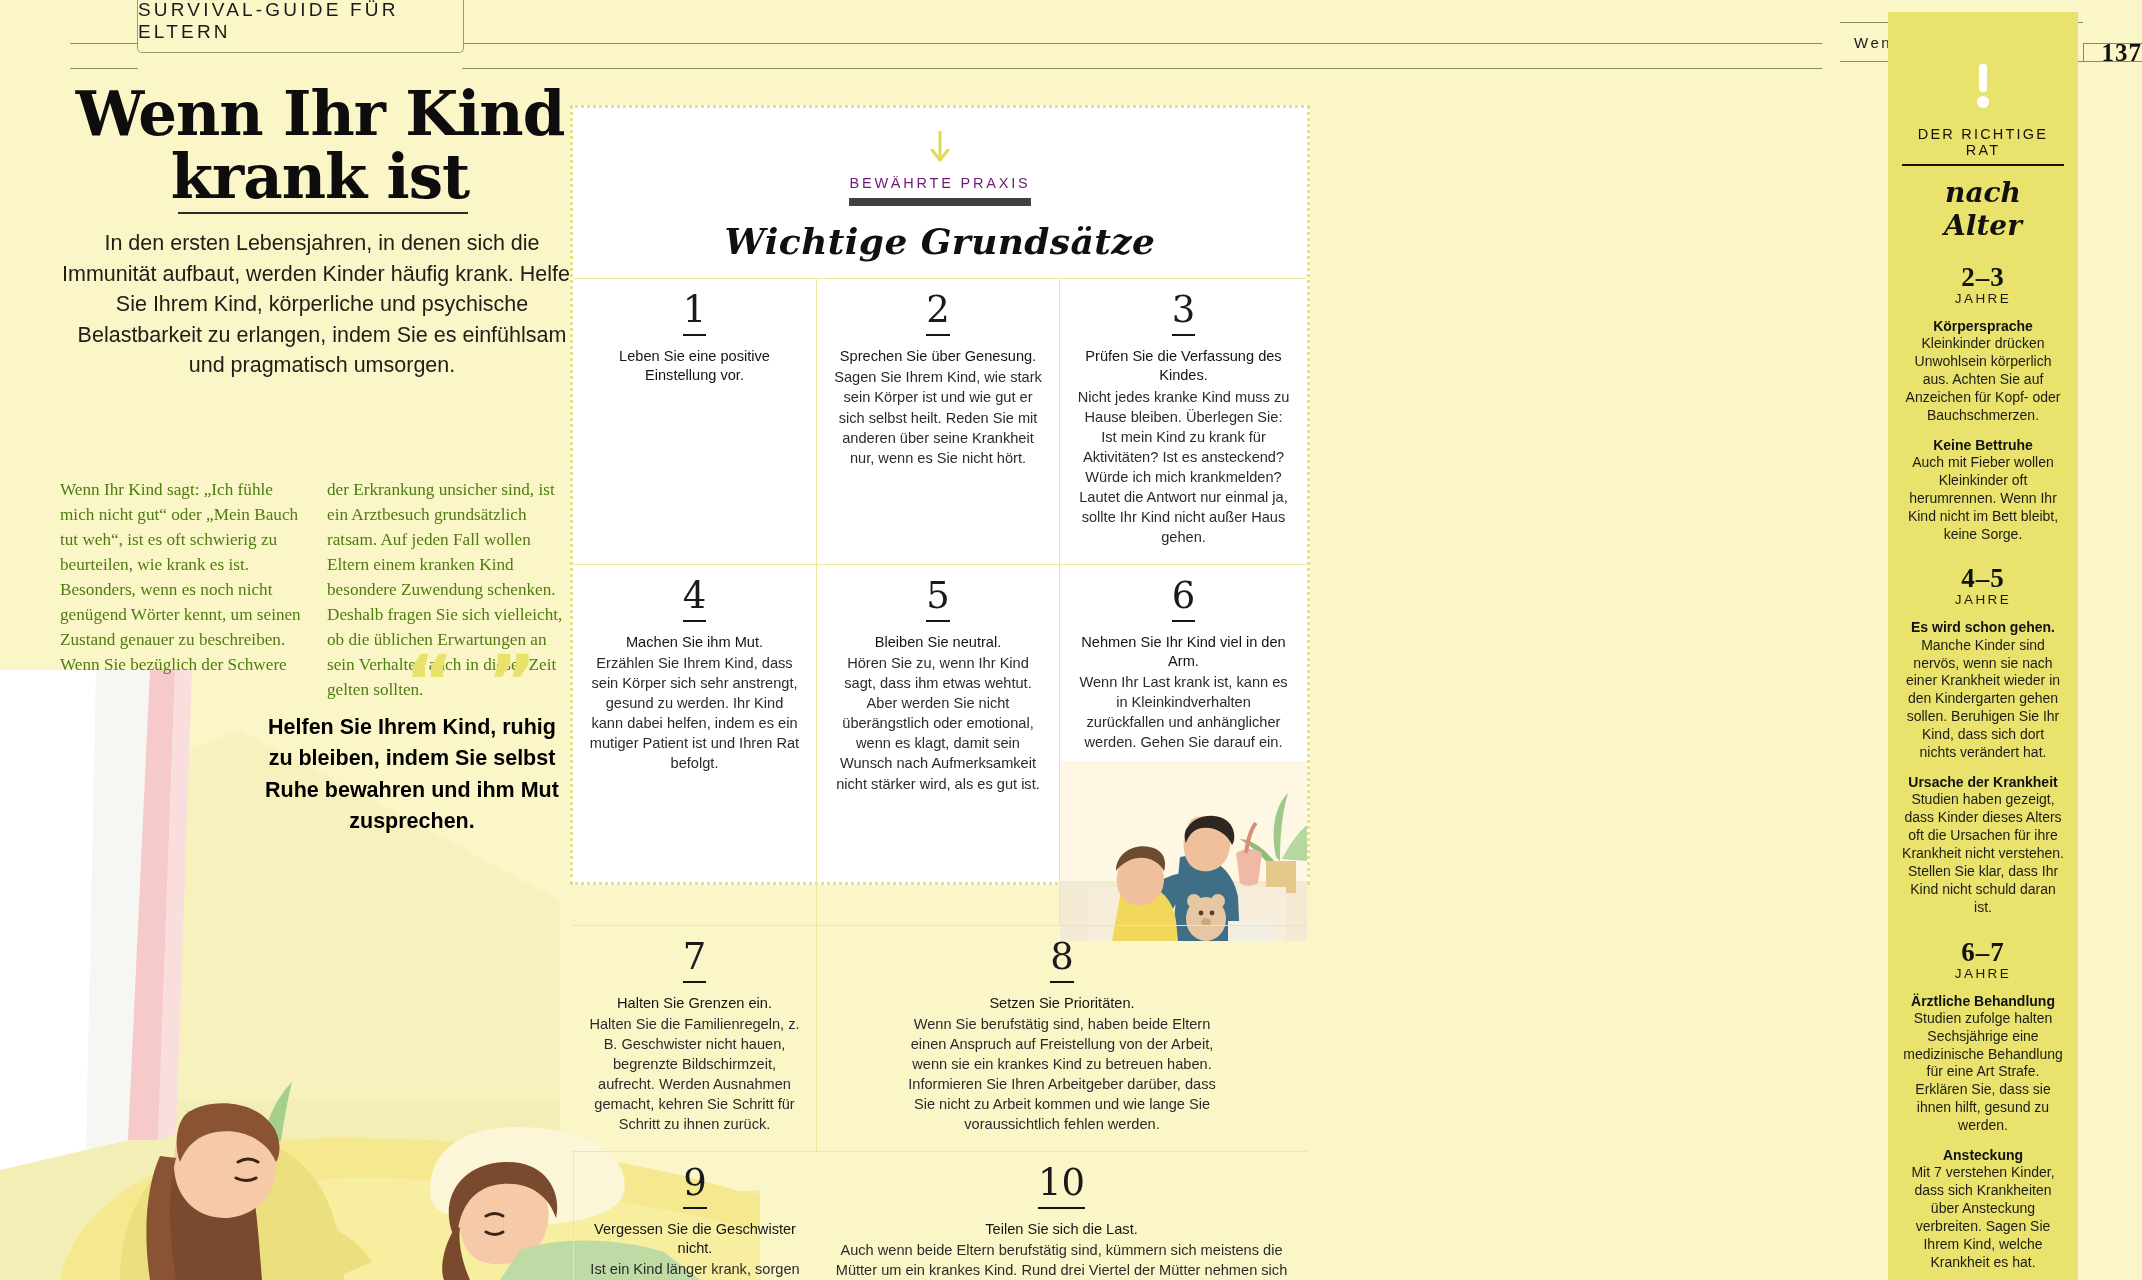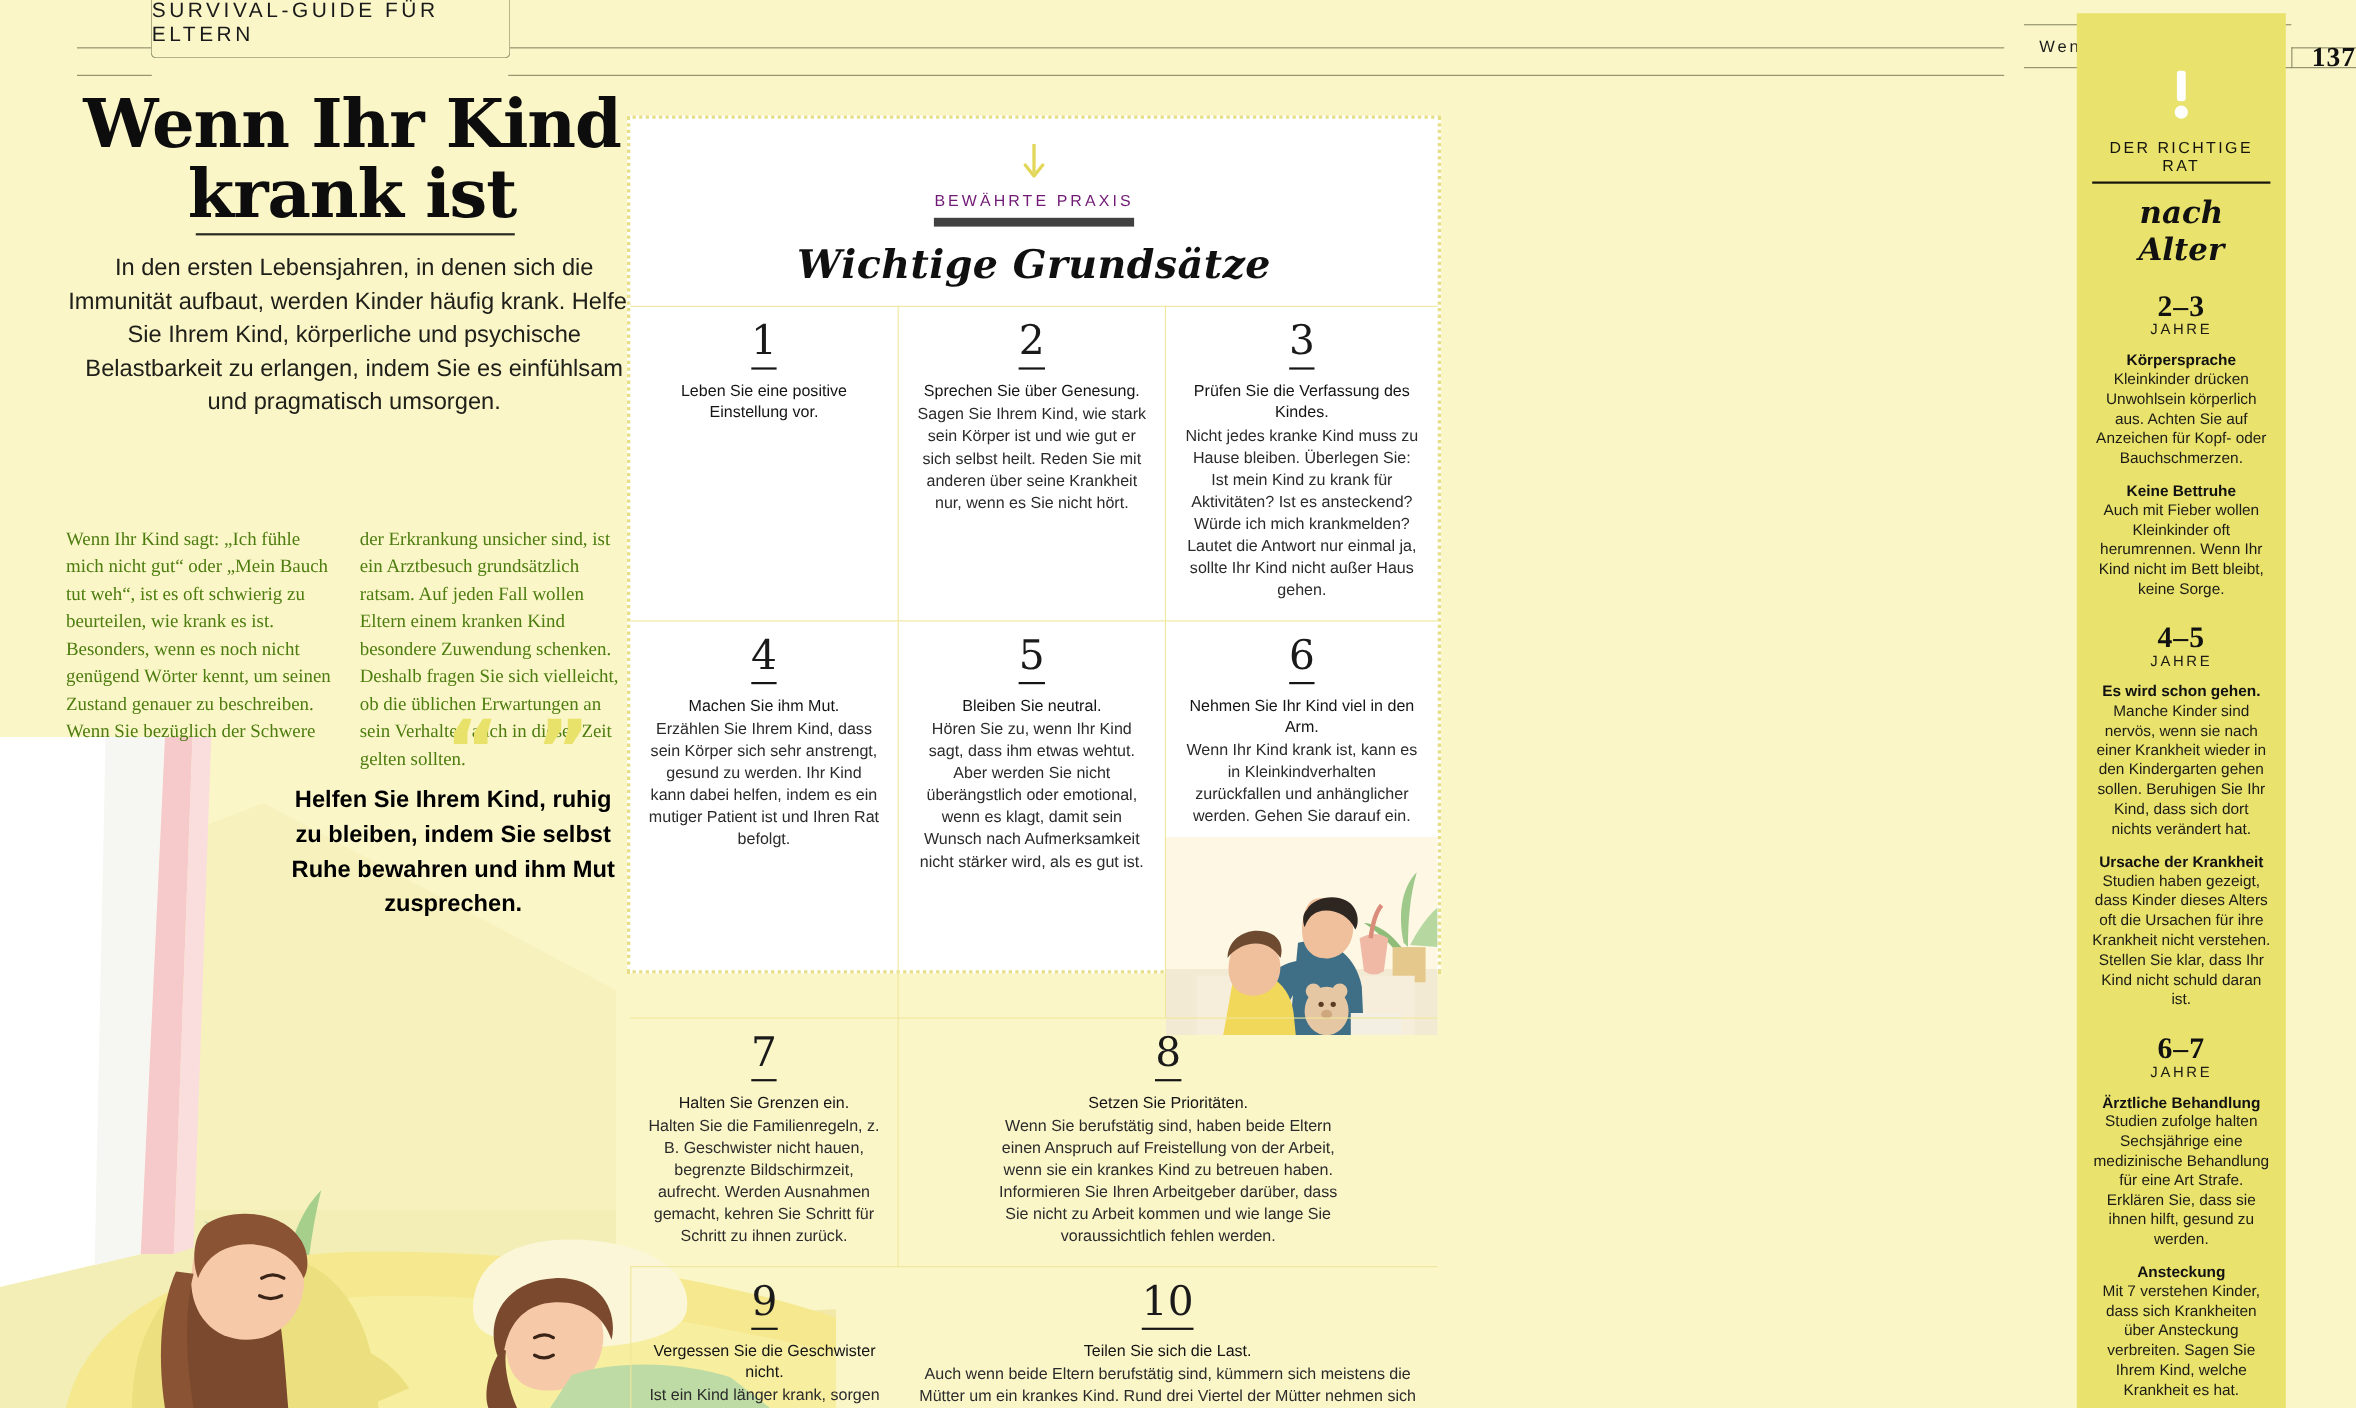--- a/index.html
+++ b/index.html
@@ -275,21 +275,21 @@
         </div>
         <h4>Bleiben Sie neutral.</h4>
         <p>Hören Sie zu, wenn Ihr Kind sagt, dass ihm etwas wehtut. Aber werden Sie nicht überängstlich oder emotional, wenn es klagt, damit sein Wunsch nach Aufmerksamkeit nicht stärker wird, als es gut ist.</p>
       </div>
 
       <div class="cell" style="padding-bottom:0;">
         <div class="numwrap">
           <div class="num">6</div>
         </div>
         <h4>Nehmen Sie Ihr Kind viel in den Arm.</h4>
-        <p>Wenn Ihr Kind krank ist, kann es in Kleinkindverhalten zurückfallen und anhänglicher werden. Gehen Sie darauf ein.</p>
+        <p>Wenn Ihr Last krank ist, kann es in Kleinkindverhalten zurückfallen und anhänglicher werden. Gehen Sie darauf ein.</p>
         <div style="margin:8px -16px -16px -16px;height:180px;overflow:hidden;">
           <svg viewBox="0 0 247 180" width="247" height="180" xmlns="http://www.w3.org/2000/svg">
             <rect width="247" height="180" fill="#fdf7e4"></rect>
             <path d="M0 120 L247 120 L247 180 L0 180 Z" fill="#f2ead3"></path>
 
             <g>
               <path d="M216 96 C210 66 216 44 228 32 C222 52 220 76 220 100 Z" fill="#9fc98a"></path>
               <path d="M222 98 C234 74 247 64 247 64 L247 100 Z" fill="#b6d8a0"></path>
               <path d="M214 100 C200 82 186 78 180 78 C192 86 206 98 212 108 Z" fill="#8fbd79"></path>
               <rect x="206" y="100" width="30" height="32" fill="#e5c98c"></rect>

